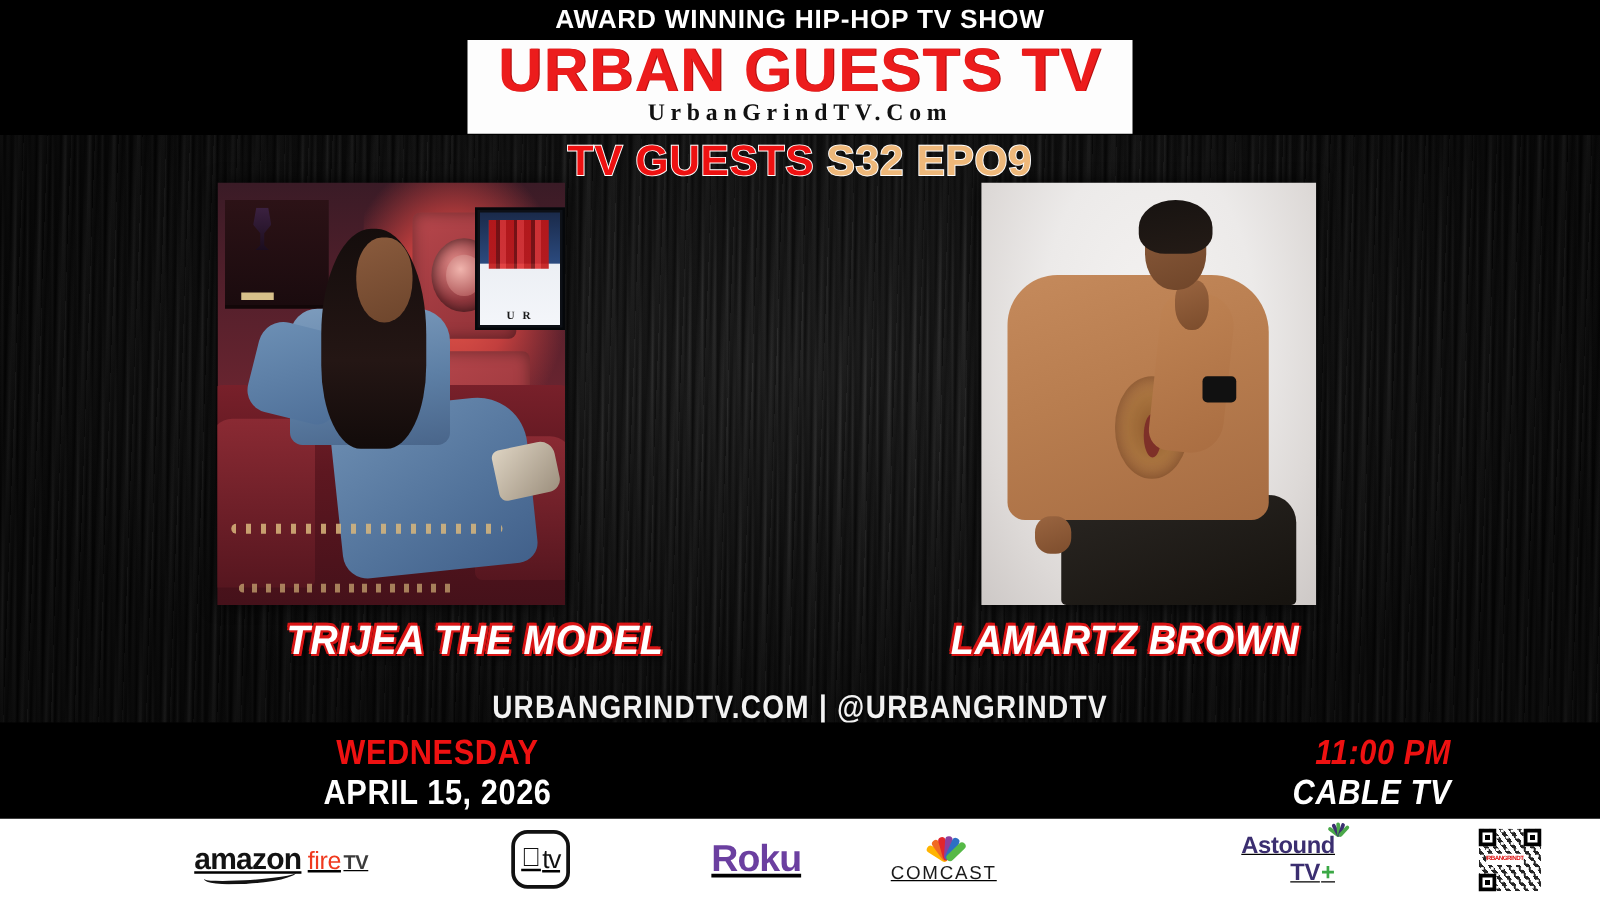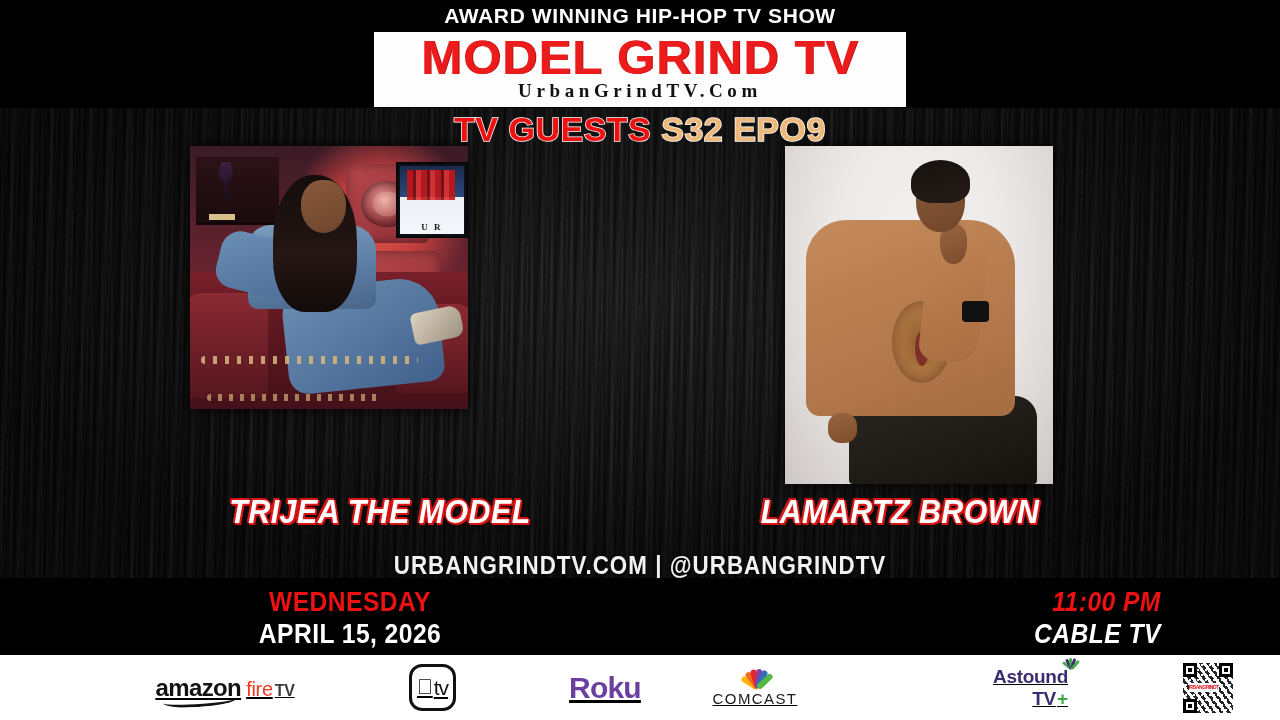--- a/index.html
+++ b/index.html
@@ -70,21 +70,21 @@
     color:#eeb87a;
     -webkit-text-stroke:1.5px #ffffff;
     paint-order:stroke fill;
   }
 
   
   .photo {
     position:absolute; z-index:6; overflow:hidden;
     box-shadow:0 0 14px rgba(0,0,0,.9);
   }
-  .photo-left  { left:190px; top:146px; width:278px; height:263px; }
+  .photo-left  { left:174px; top:146px; width:278px; height:338px; }
   .photo-right { left:785px; top:146px; width:268px; height:338px; }
 
   
   .set-bg {
     position:absolute; inset:0;
     background:
       linear-gradient(180deg,#3a1b26 0%,#56202c 28%,#6d2530 55%,#3d1720 100%);
   }
   .set-glow {
     position:absolute; left:42%; top:0; width:58%; height:62%;
@@ -376,21 +376,21 @@
 </head>
 <body>
 
 <div class="poster">
 
   <div class="texture"></div>
 
   <div class="topband">
     <div class="tagline">AWARD WINNING HIP-HOP TV SHOW</div>
     <div class="logo-box">
-      <div class="logo-main">MODEL GRIND TV</div>
+      <div class="logo-main">URBAN GUESTS TV</div>
       <div class="logo-sub">UrbanGrindTV.Com</div>
     </div>
   </div>
 
   <div class="guests-line">
     <span class="red">TV GUESTS</span>
     <span class="tan">S32 EPO9</span>
   </div>
 
   <div class="photo photo-left">

